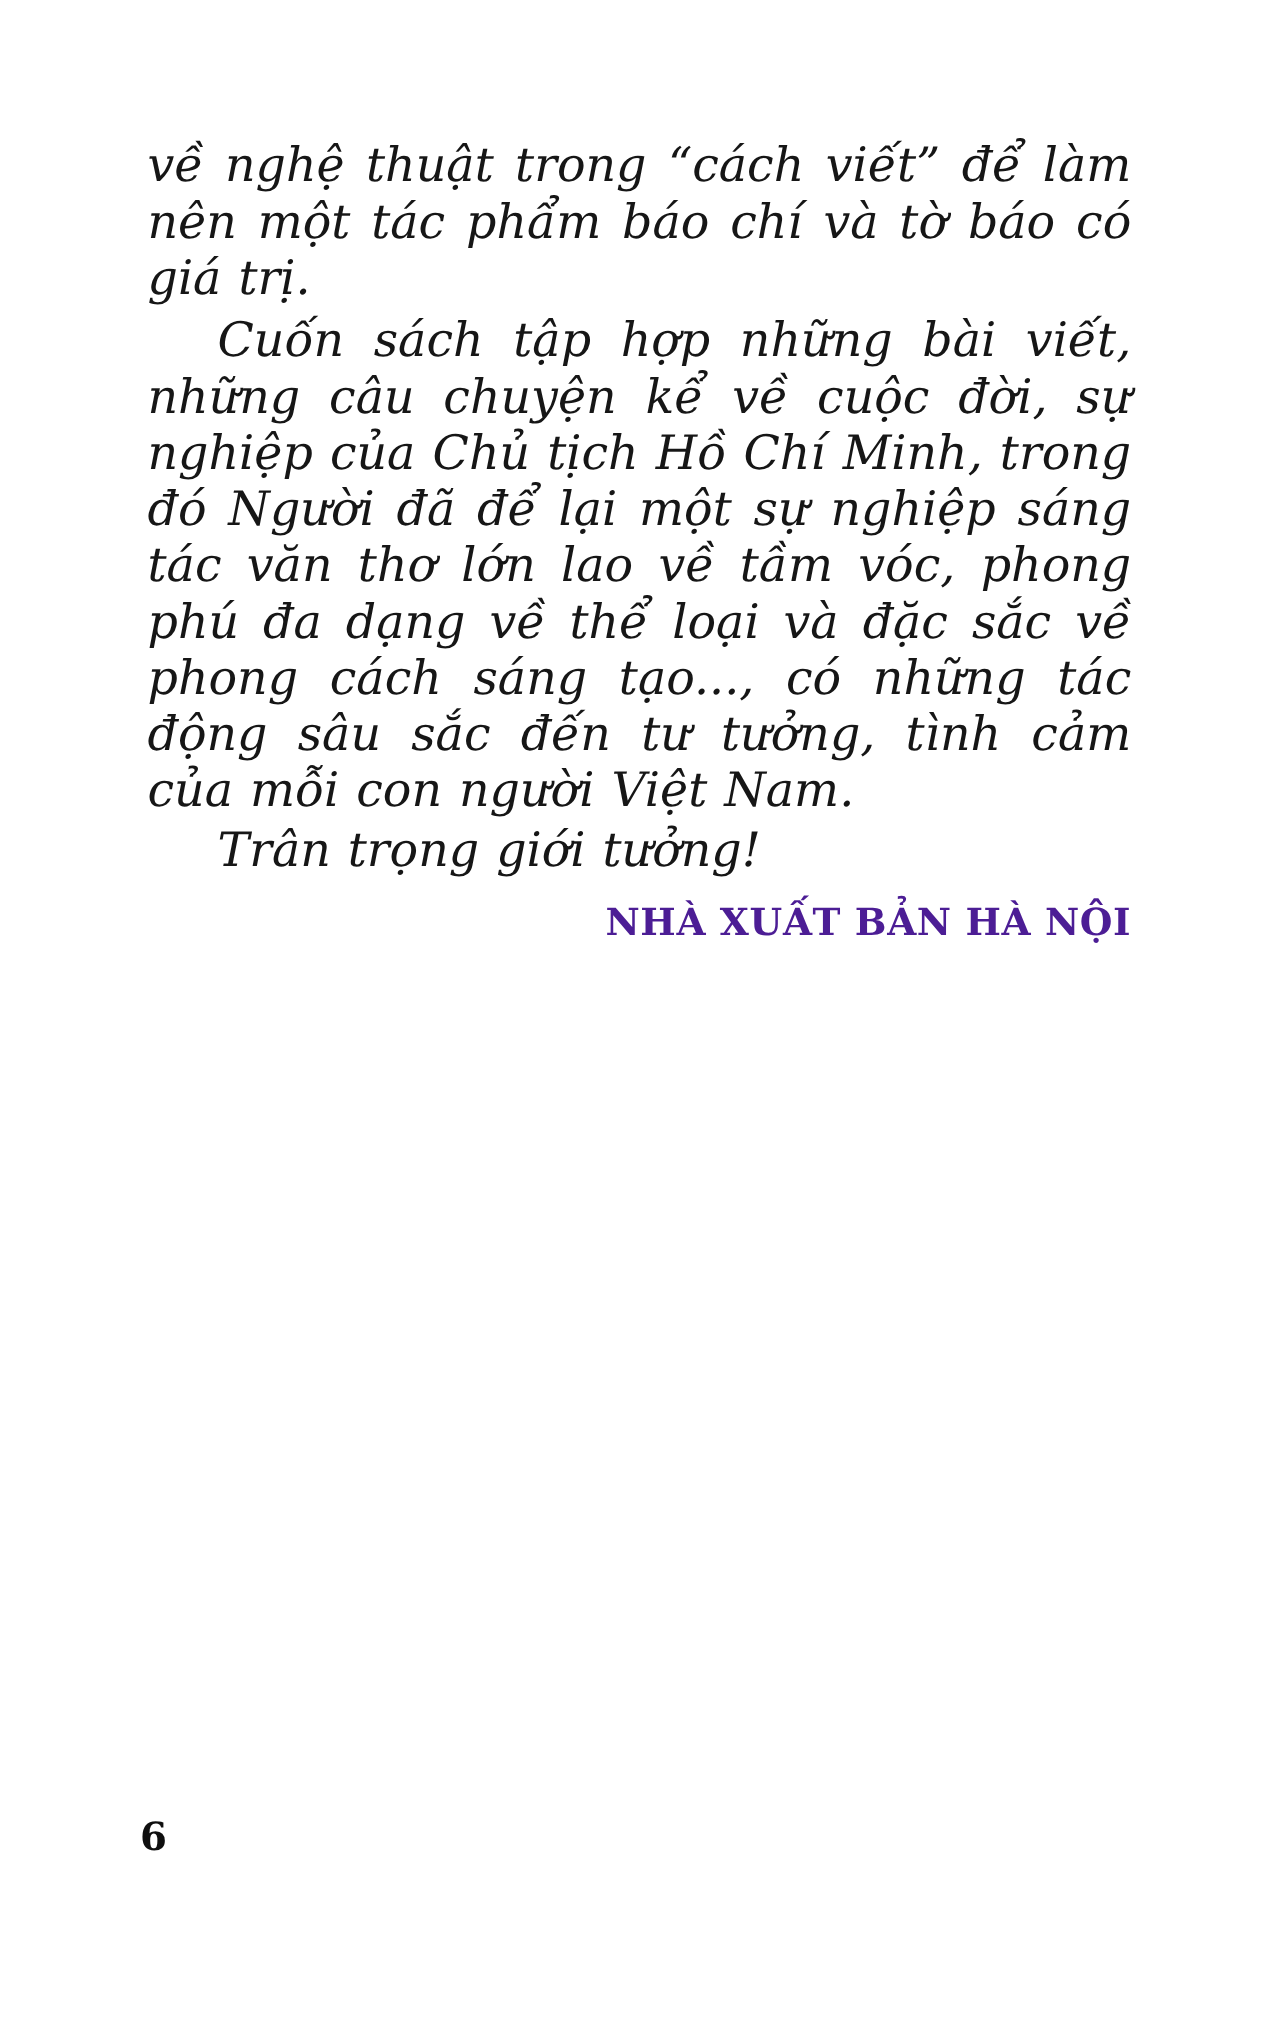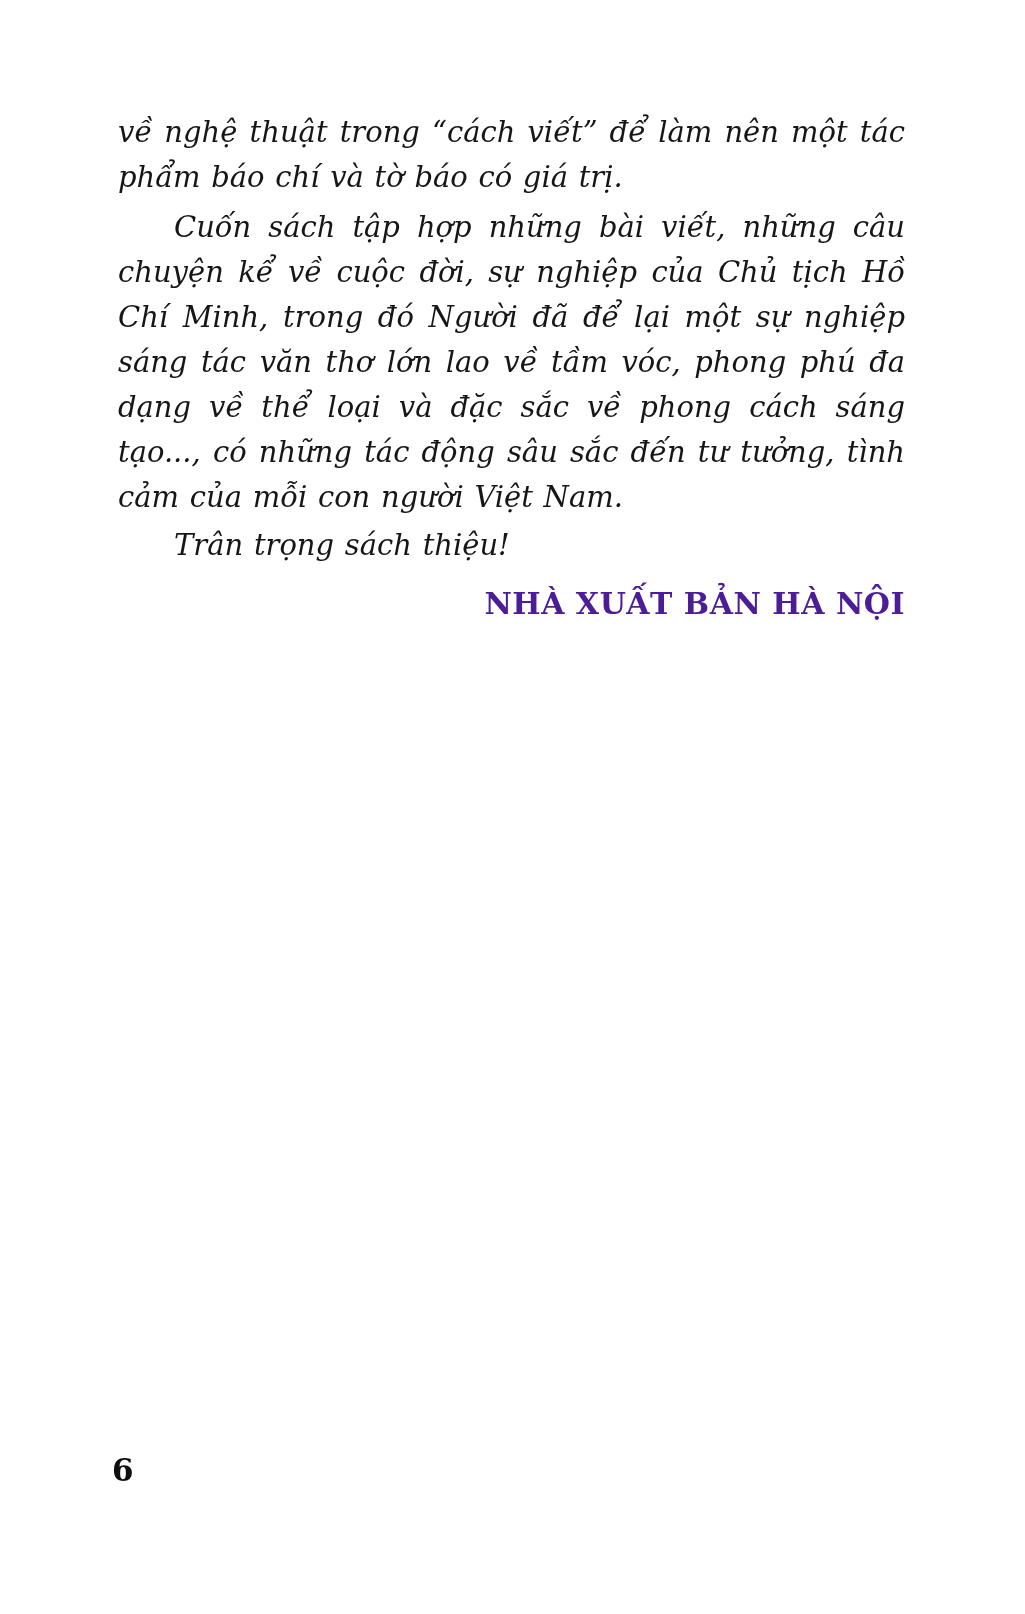--- a/index.html
+++ b/index.html
@@ -17,21 +17,21 @@
   }
   .text-block {
     position: absolute;
     left: 118px;
     top: 110px;
     width: 787px;
   }
   .para {
     margin: 0;
     font-style: italic;
-    font-size: 29px;
+    font-size: 38px;
     line-height: 45px;
     text-align: justify;
     color: #161616;
     word-spacing: 1.5px;
   }
   .para.indent {
     text-indent: 56px;
     margin-top: 5px;
   }
   .para.closing {
@@ -58,17 +58,17 @@
     color: #0f0f0f;
   }
 </style>
 </head>
 <body>
 
 <div class="page">
   <div class="text-block">
     <p class="para">về nghệ thuật trong “cách viết” để làm nên một tác phẩm báo chí và tờ báo có giá trị.</p>
     <p class="para indent">Cuốn sách tập hợp những bài viết, những câu chuyện kể về cuộc đời, sự nghiệp của Chủ tịch Hồ Chí Minh, trong đó Người đã để lại một sự nghiệp sáng tác văn thơ lớn lao về tầm vóc, phong phú đa dạng về thể loại và đặc sắc về phong cách sáng tạo..., có những tác động sâu sắc đến tư tưởng, tình cảm của mỗi con người Việt Nam.</p>
-    <p class="para indent closing">Trân trọng sách thiệu!</p>
+    <p class="para indent closing">Trân trọng giới tưởng!</p>
     <div class="publisher">NHÀ XUẤT BẢN HÀ NỘI</div>
   </div>
   <div class="page-number">6</div>
 </div>
 
 </body></html>

